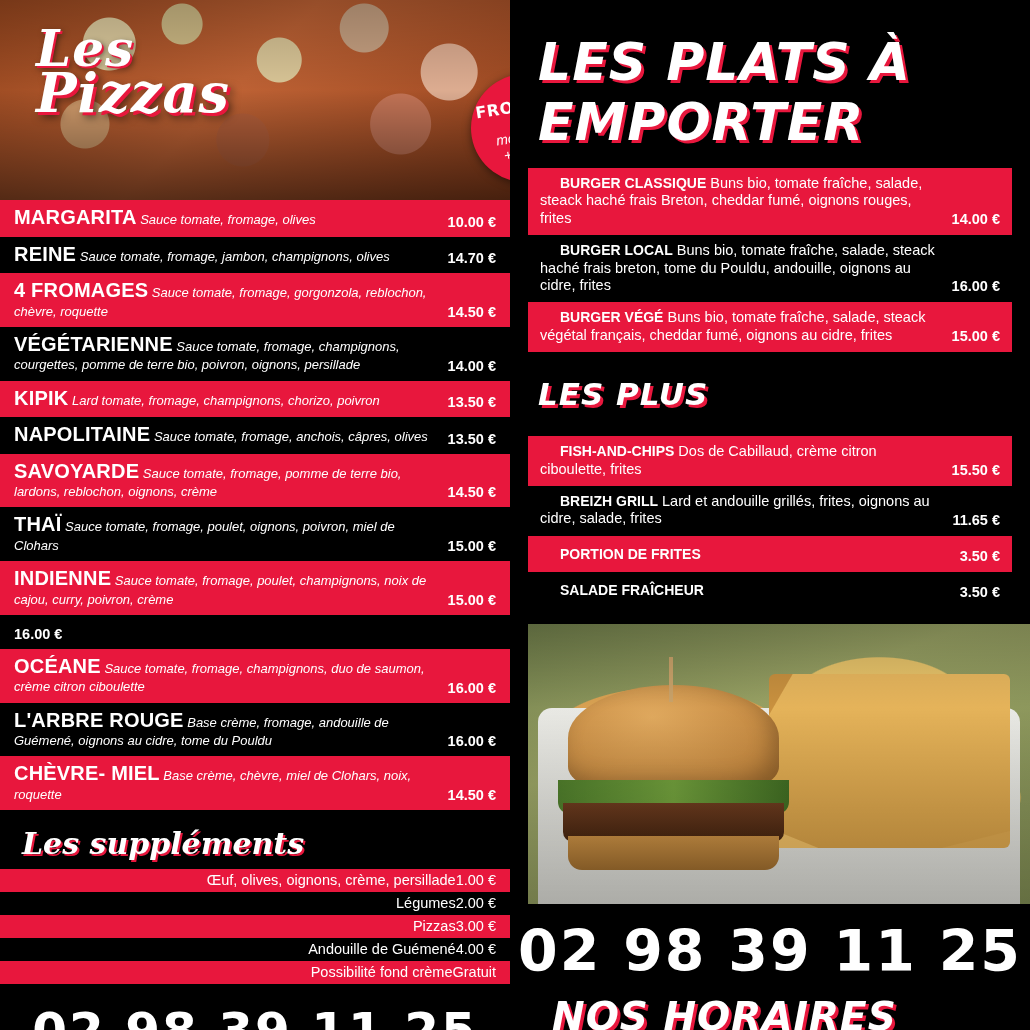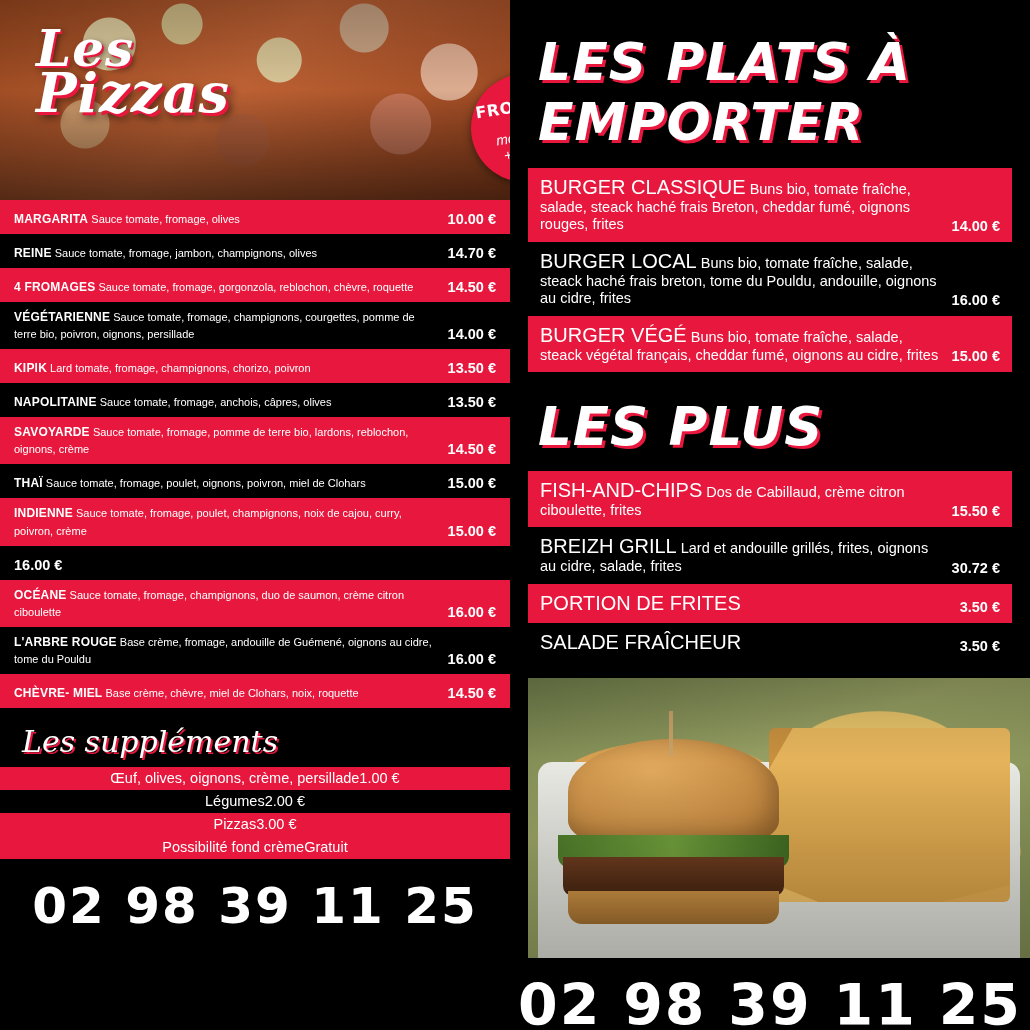--- a/index.html
+++ b/index.html
@@ -114,48 +114,48 @@
   .row.alt { background: #e8173d; }
   .row.dark { background: #000; }
   .row .txt {
     flex: 1 1 auto;
     font-size: 14.5px;
     line-height: 1.18;
     padding-right: 8px;
   }
   .row .nm {
     font-weight: bold;
-    font-size: 12px;
+    font-size: 20px;
     letter-spacing: .2px;
     text-transform: uppercase;
   }
-  .row .dsc { font-weight: normal; font-size: 11px; }
+  .row .dsc { font-weight: normal; font-size: 13px; font-style: italic; }
   .row .price {
     flex: 0 0 auto;
     font-weight: bold;
     font-size: 14.5px;
     white-space: nowrap;
     align-self: flex-end;
   }
 
   
   .supp-head {
     padding: 16px 0 8px 22px;
   }
   .supp-head span {
     font-family: "DejaVu Serif", serif;
     font-style: italic;
-    font-weight: normal;
+    font-weight: bold;
     font-size: 30px;
     color: #fff;
     text-shadow: 2px 2px 0 #e8173d;
   }
   .supp-row {
     display: flex;
-    justify-content: center;
+    justify-content: flex-end;
     padding: 3px 14px 4px 14px;
     font-size: 14.5px;
   }
   .supp-row.alt { background: #e8173d; }
   .supp-row .sp { font-weight: normal; }
 
   .phone-left {
     text-align: center;
     padding: 18px 0 14px 0;
   }
@@ -180,33 +180,33 @@
     font-style: italic;
     color: #fff;
     text-shadow: 3px 3px 0 #e8173d;
     letter-spacing: 1px;
   }
   .title-plats {
     font-size: 52px;
     padding: 32px 0 16px 28px;
   }
   .title-plus {
-    font-size: 53px;
-    padding: 24px 0 14px 28px;
+    font-size: 31px;
+    padding: 24px 0 24px 28px;
   }
   .r-rows { padding: 0 18px; }
   .r-row {
     display: flex;
     align-items: flex-end;
     padding: 7px 12px 8px 12px;
     min-height: 36px;
   }
   .r-row.alt { background: #e8173d; }
   .r-row .txt { flex: 1 1 auto; font-size: 14.5px; line-height: 1.2; padding-right: 8px; }
-  .r-row .nm { font-weight: normal; font-size: 20px; text-transform: uppercase; }
+  .r-row .nm { font-weight: bold; font-size: 14px; text-transform: uppercase; margin-left: 20px; }
   .r-row .dsc { font-weight: normal; font-size: 14.5px; }
   .r-row .price { font-weight: bold; font-size: 14.5px; white-space: nowrap; }
 
   
   .burger-photo {
     position: relative;
     margin: 16px 0 0 18px;
     width: 502px; height: 280px;
     overflow: hidden;
     background: #3c4a2a;
@@ -397,20 +397,24 @@
           <span class="sp">1.00 €</span>
         </div>
         <div class="supp-row ">
           <span>Légumes</span>
           <span class="sp">2.00 €</span>
         </div>
         <div class="supp-row alt">
           <span>Pizzas</span>
           <span class="sp">3.00 €</span>
         </div>
+        <div class="supp-row ">
+          <span>Andouille de Guémené</span>
+          <span class="sp">4.00 €</span>
+        </div>
         <div class="supp-row alt">
           <span>Possibilité fond crème</span>
           <span class="sp">Gratuit</span>
         </div>
       </div>
 
     <div class="phone-left">
       <span>02 98 39 11 25</span>
     </div>
   </div>
@@ -434,21 +438,21 @@
       </div>
 
     <div class="sec-title title-plus">LES PLUS</div>
     <div class="r-rows" id="plus-rows">
         <div class="r-row alt">
           <div class="txt"><span class="nm">FISH-AND-CHIPS</span><span class="dsc"> Dos de Cabillaud, crème citron ciboulette, frites</span></div>
           <div class="price">15.50 €</div>
         </div>
         <div class="r-row dark">
           <div class="txt"><span class="nm">BREIZH GRILL</span><span class="dsc"> Lard et andouille grillés, frites, oignons au cidre, salade, frites</span></div>
-          <div class="price">30.72 €</div>
+          <div class="price">11.65 €</div>
         </div>
         <div class="r-row alt">
           <div class="txt"><span class="nm">PORTION DE FRITES</span></div>
           <div class="price">3.50 €</div>
         </div>
         <div class="r-row dark">
           <div class="txt"><span class="nm">SALADE FRAÎCHEUR</span></div>
           <div class="price">3.50 €</div>
         </div>
       </div>

